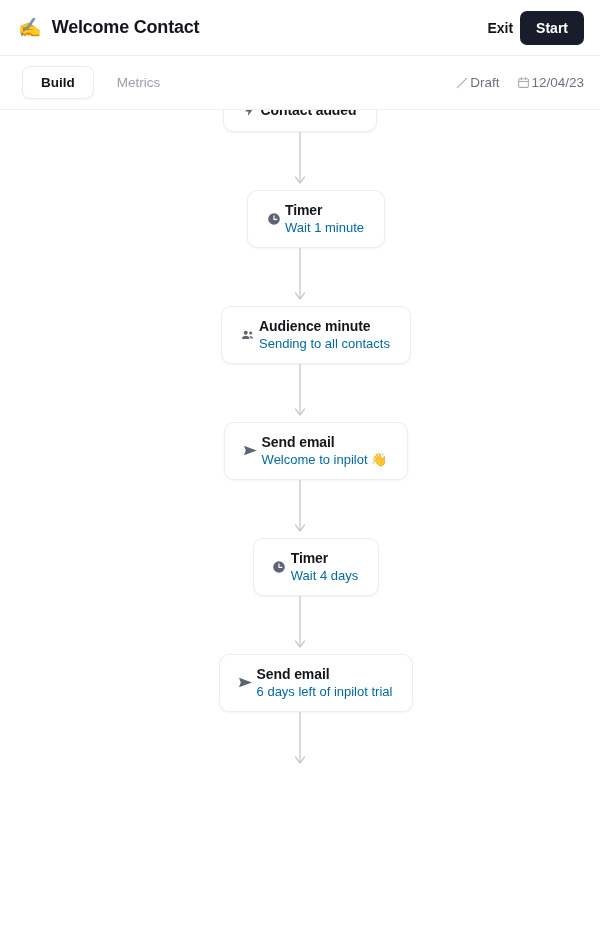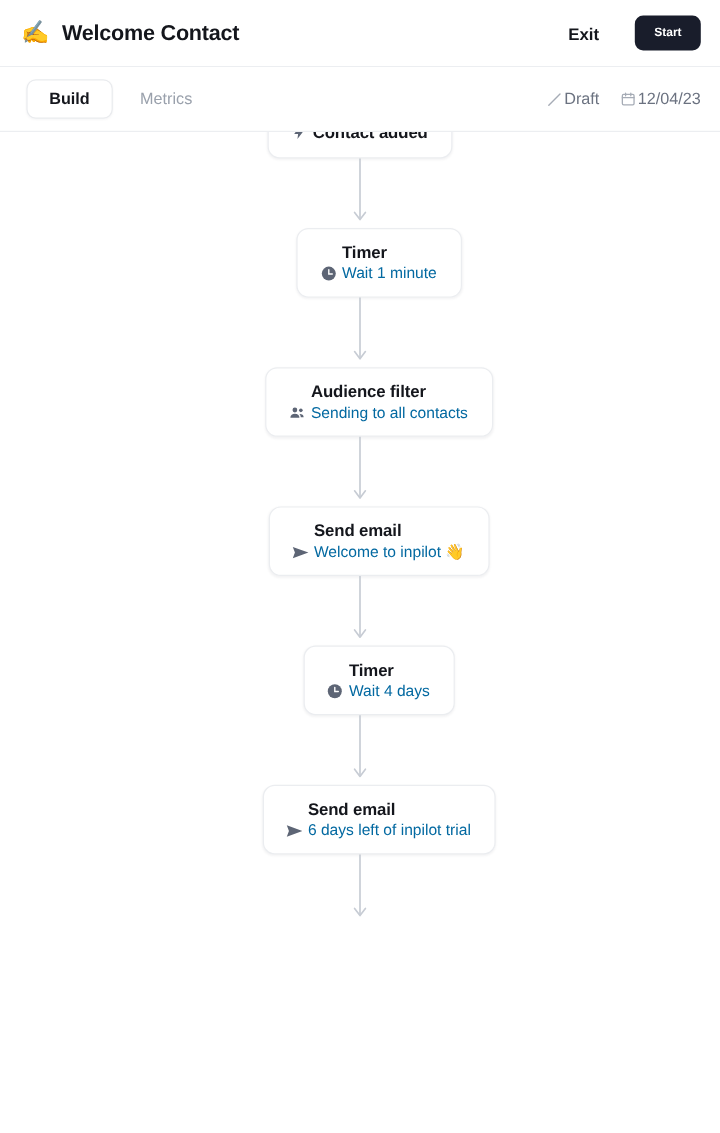--- a/index.html
+++ b/index.html
@@ -34,36 +34,36 @@
   .title-text {
     font-size: 18px;
     font-weight: bold;
     color: #14161c;
     letter-spacing: -0.2px;
   }
   .topbar-right {
     margin-left: auto;
     display: flex;
     align-items: center;
-    gap: 26px;
+    gap: 3px;
   }
   .exit-btn {
     font-size: 14px;
     font-weight: bold;
     color: #14161c;
     background: transparent;
     border: none;
     padding: 6px 4px;
     cursor: pointer;
     font-family: inherit;
   }
   .start-btn {
     background: #191d2b;
     color: #ffffff;
-    font-size: 10px;
+    font-size: 14px;
     font-weight: bold;
     border: none;
     border-radius: 7px;
     padding: 9px 16px;
     cursor: pointer;
     font-family: inherit;
   }
 
   
   .tabbar {
@@ -112,21 +112,21 @@
   .canvas {
     position: relative;
     height: 834px;
     display: flex;
     flex-direction: column;
     align-items: center;
     overflow: hidden;
   }
   .node {
     display: flex;
-    align-items: flex-end;
+    align-items: center;
     gap: 4px;
     background: #ffffff;
     border: 1px solid #ebedf0;
     border-radius: 10px;
     padding: 13px 20px 13px 18px;
     box-shadow: 0 1px 2px rgba(16,24,40,0.05);
     cursor: pointer;
     width: max-content;
   }
   .node.with-sub { padding: 11px 20px 12px 18px; margin-left: 32px; }
@@ -257,21 +257,21 @@
     <div class="node with-sub">
       <span class="node-icon">
         <svg width="15" height="14" viewBox="0 0 24 24" fill="currentColor">
           <circle cx="9" cy="8" r="3.4"></circle>
             <circle cx="17.5" cy="8.5" r="2.6"></circle>
           <path d="M2.5 19c0-3.6 2.9-5.6 6.5-5.6s6.5 2 6.5 5.6z"></path>
           <path d="M16 13.6c3.1 0 5.5 1.7 5.5 4.6h-4.2c0-1.8-.6-3.4-1.8-4.6z"></path>
         </svg>
       </span>
       <div class="node-body">
-        <span class="node-title">Audience filter</span>
+        <span class="node-title">Audience minute</span>
         <span class="node-sub">Sending to all contacts</span>
       </div>
     </div>
 
     <div class="connector">
       <svg width="14" height="58" viewBox="0 0 14 58" fill="none" stroke="#c7ccd4" stroke-width="1.4" stroke-linecap="round" stroke-linejoin="round">
         <path d="M7 0 V50"></path>
           <path d="M2.5 45 L7 51 L11.5 45"></path>
       </svg>
     </div>

